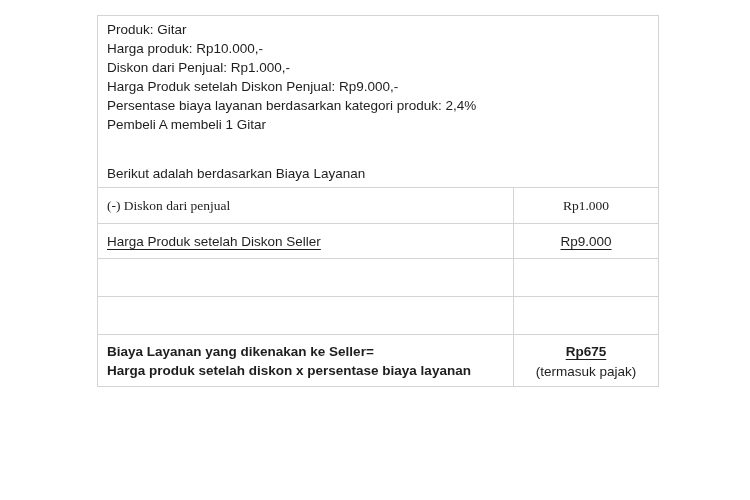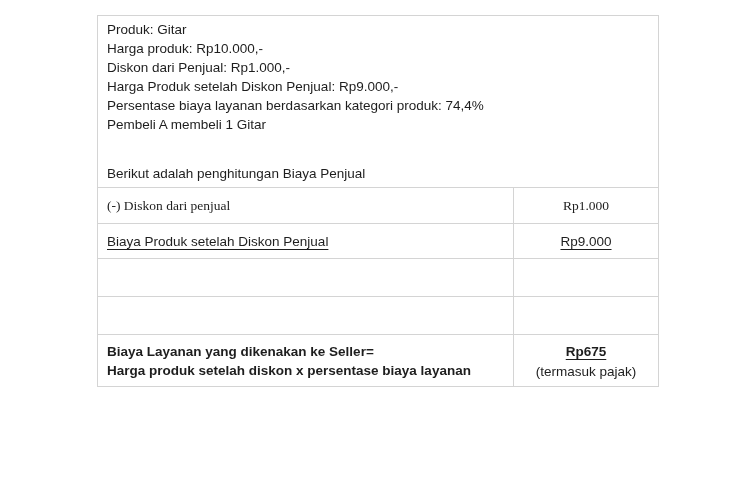--- a/index.html
+++ b/index.html
@@ -66,34 +66,34 @@
       <col class="col-label">
       <col class="col-value">
     </colgroup>
     <tbody>
       <tr>
         <td class="intro-cell" colspan="2">
           <div class="intro-line">Produk: Gitar</div>
           <div class="intro-line">Harga produk: Rp10.000,-</div>
           <div class="intro-line">Diskon dari Penjual: Rp1.000,-</div>
           <div class="intro-line">Harga Produk setelah Diskon Penjual: Rp9.000,-</div>
-          <div class="intro-line">Persentase biaya layanan berdasarkan kategori produk: 74,4%</div>
+          <div class="intro-line">Persentase biaya layanan berdasarkan kategori produk: 2,4%</div>
           <div class="intro-line">Pembeli A membeli 1 Gitar</div>
-          <div class="section-heading">Berikut adalah penghitungan Biaya Penjual</div>
+          <div class="section-heading">Berikut adalah berdasarkan Biaya Layanan</div>
         </td>
       </tr>
 
 
       <tr class="row-h2">
         <td>(-) Diskon dari penjual</td>
         <td class="value-cell">Rp1.000</td>
       </tr>
 
       <tr class="row-h3">
-        <td><span class="underlined">Biaya Produk setelah Diskon Penjual</span></td>
+        <td><span class="underlined">Harga Produk setelah Diskon Seller</span></td>
         <td class="value-cell"><span class="underlined">Rp9.000</span></td>
       </tr>
 
       <tr class="row-h4">
         <td></td>
         <td class="value-cell"></td>
       </tr>
 
 
       <tr class="row-h6">

